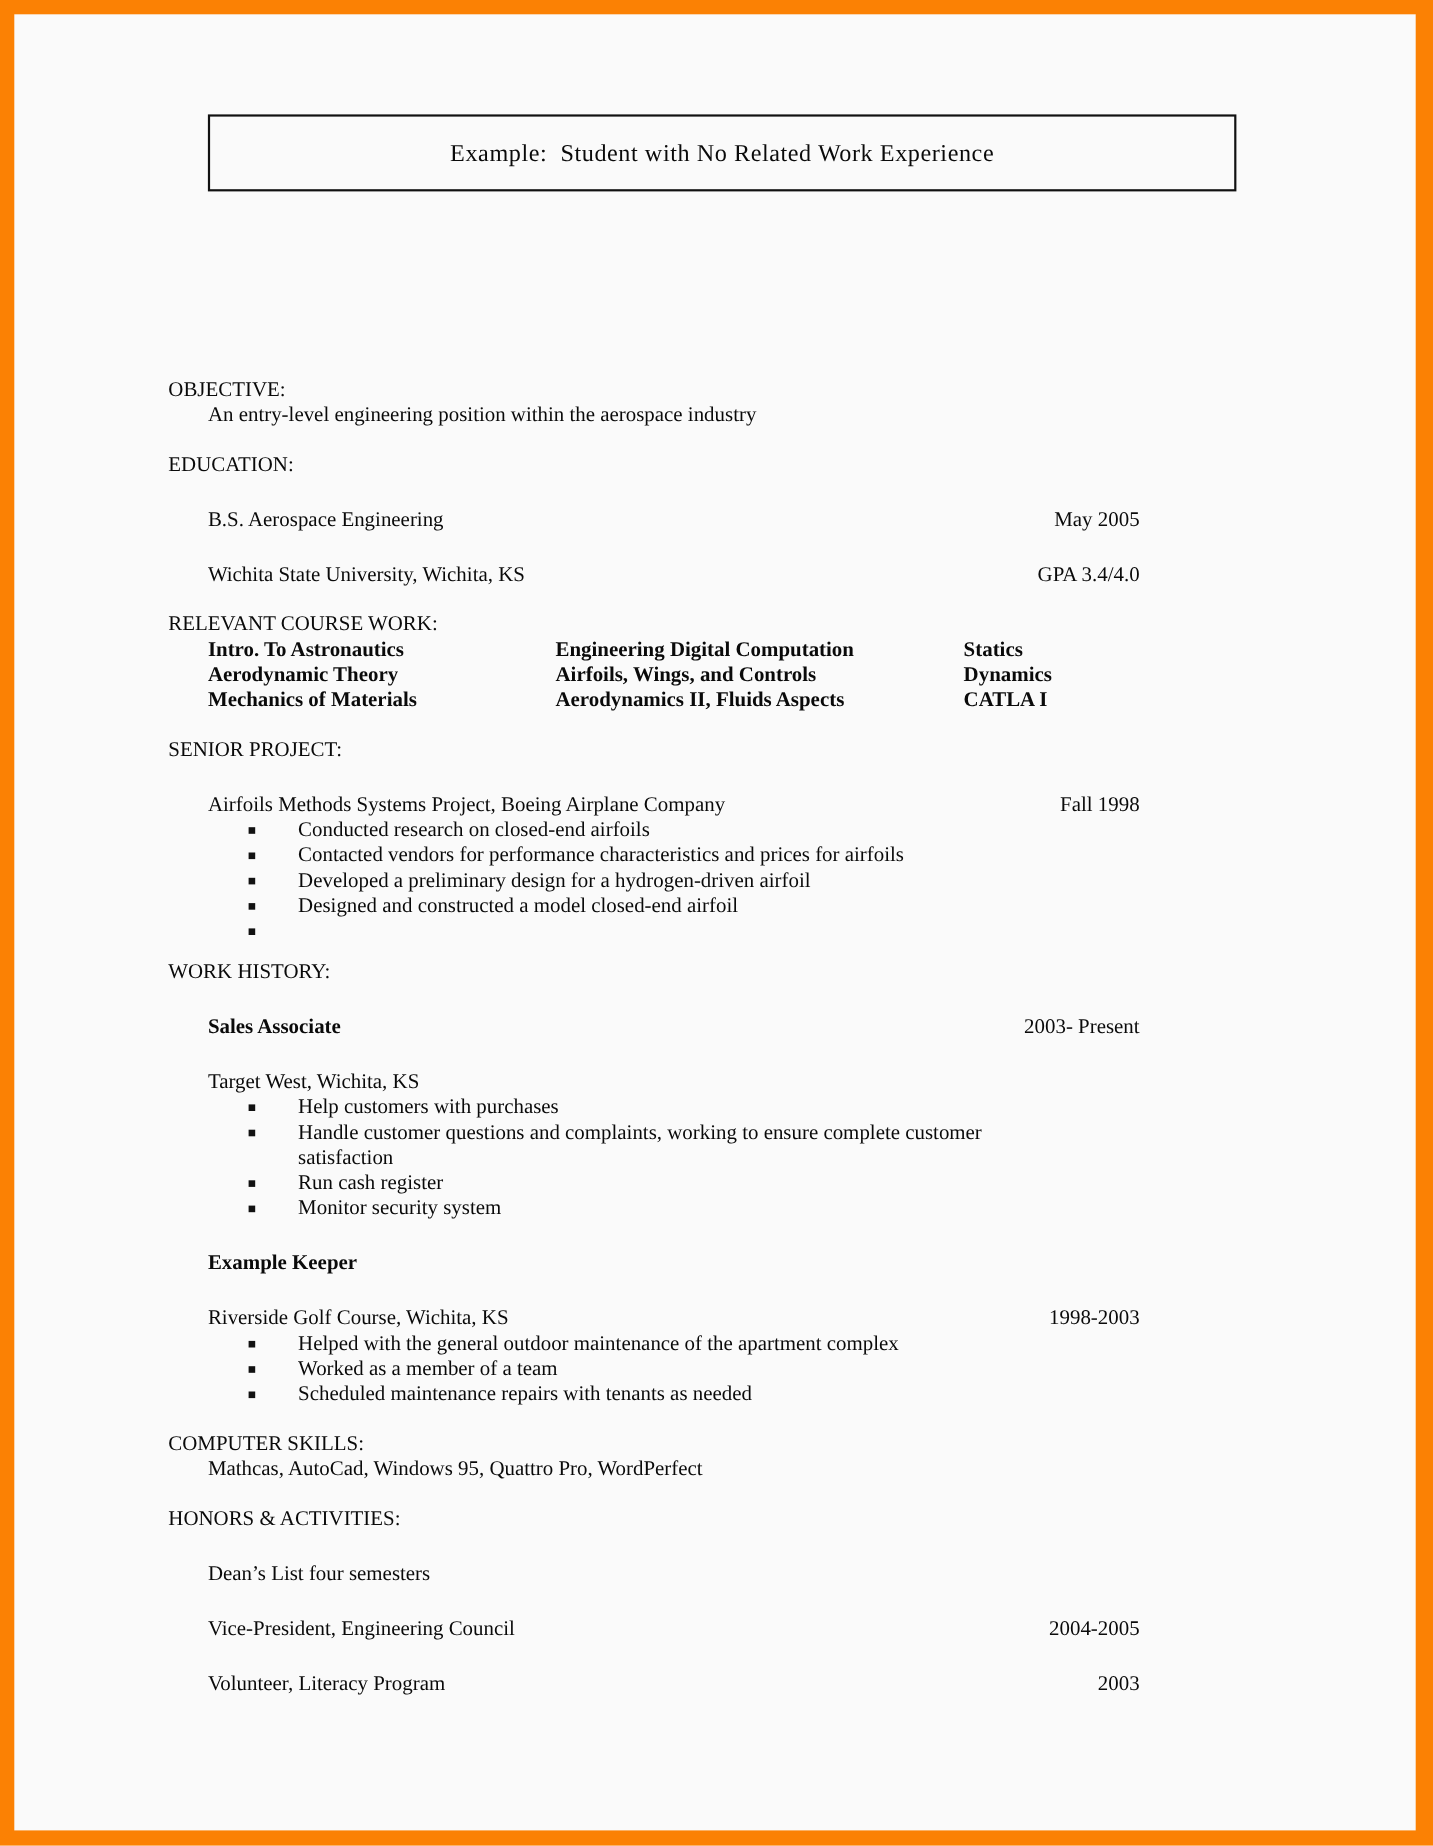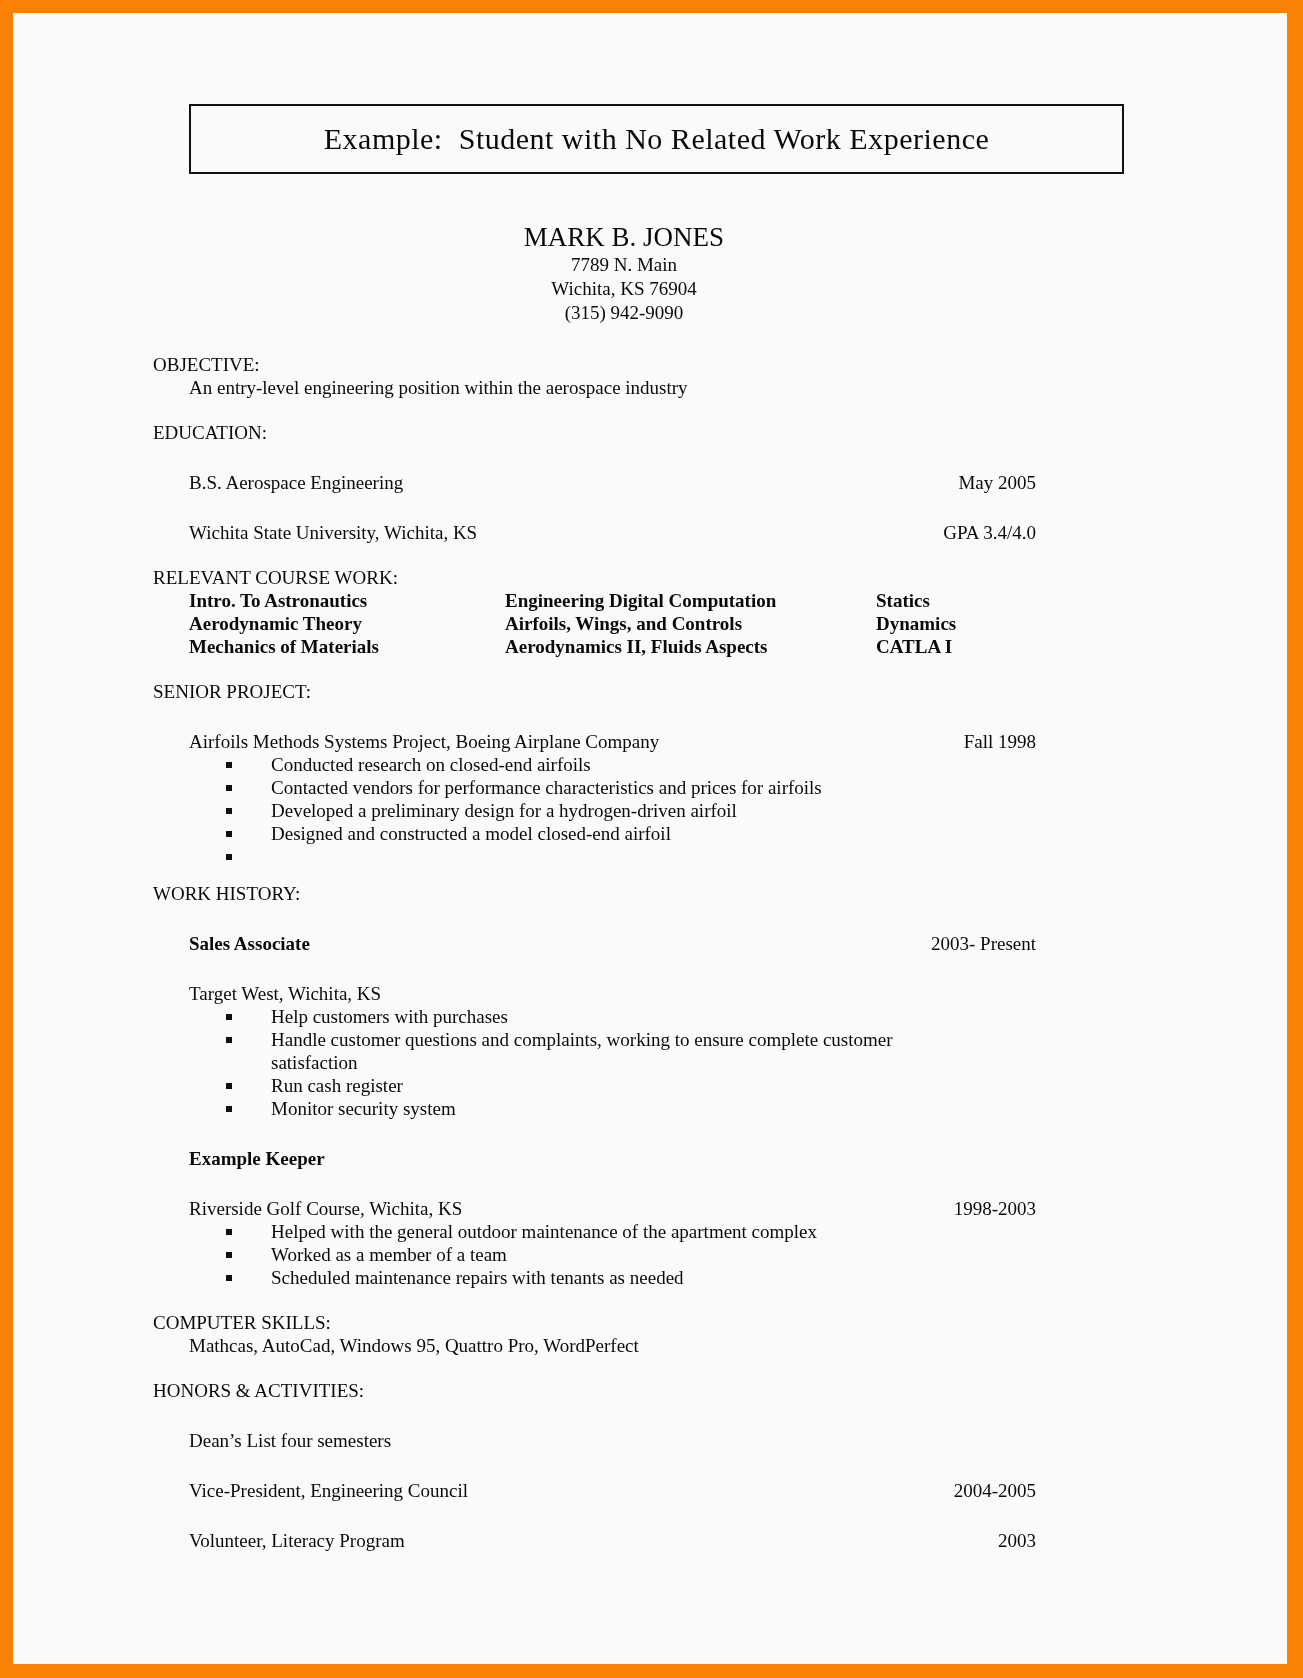--- a/index.html
+++ b/index.html
@@ -24,37 +24,37 @@
   }
   
   .title-box{
     position:absolute;
     left:176px;top:91px;
     width:931px;height:66px;
     border:2px solid #111;
     display:flex;align-items:center;justify-content:center;
   }
   .title-box .title{
-    font-size:30px;
+    font-size:22px;
     white-space:pre;
     letter-spacing:0.5px;
   }
   
   .contact{
     position:absolute;
     left:176px;top:208px;
     width:870px;
     text-align:center;
   }
   .contact .name{font-size:27px;line-height:32px;}
   .contact .line{font-size:19px;line-height:24px;}
   
   .content{
     position:absolute;
-    left:140px;top:340px;
+    left:140px;top:330px;
     width:883px;
     font-size:19px;
     line-height:23px;
   }
   .section{margin-top:22px;}
   .section:first-child{margin-top:0;}
   .heading{line-height:23px;}
   .indent{margin-left:36px;}
   .row{display:flex;justify-content:space-between;align-items:center;margin-top:27px;}
   .row .right{text-align:right;white-space:nowrap;}
@@ -84,26 +84,20 @@
 </head>
 <body>
 
 <div class="page">
   <div class="paper">
 
     <div class="title-box">
       <span class="title">Example:  Student with No Related Work Experience</span>
     </div>
 
-    <div class="contact">
-      <div class="name">MARK B. JONES</div>
-      <div class="line">7789 N. Main</div>
-      <div class="line">Wichita, KS 76904</div>
-      <div class="line">(315) 942-9090</div>
-    </div>
 
     <div class="content">
 
       <div class="section">
         <div class="heading">OBJECTIVE:</div>
         <div class="indent">An entry-level engineering position within the aerospace industry</div>
       </div>
 
       <div class="section">
         <div class="heading">EDUCATION:</div>

